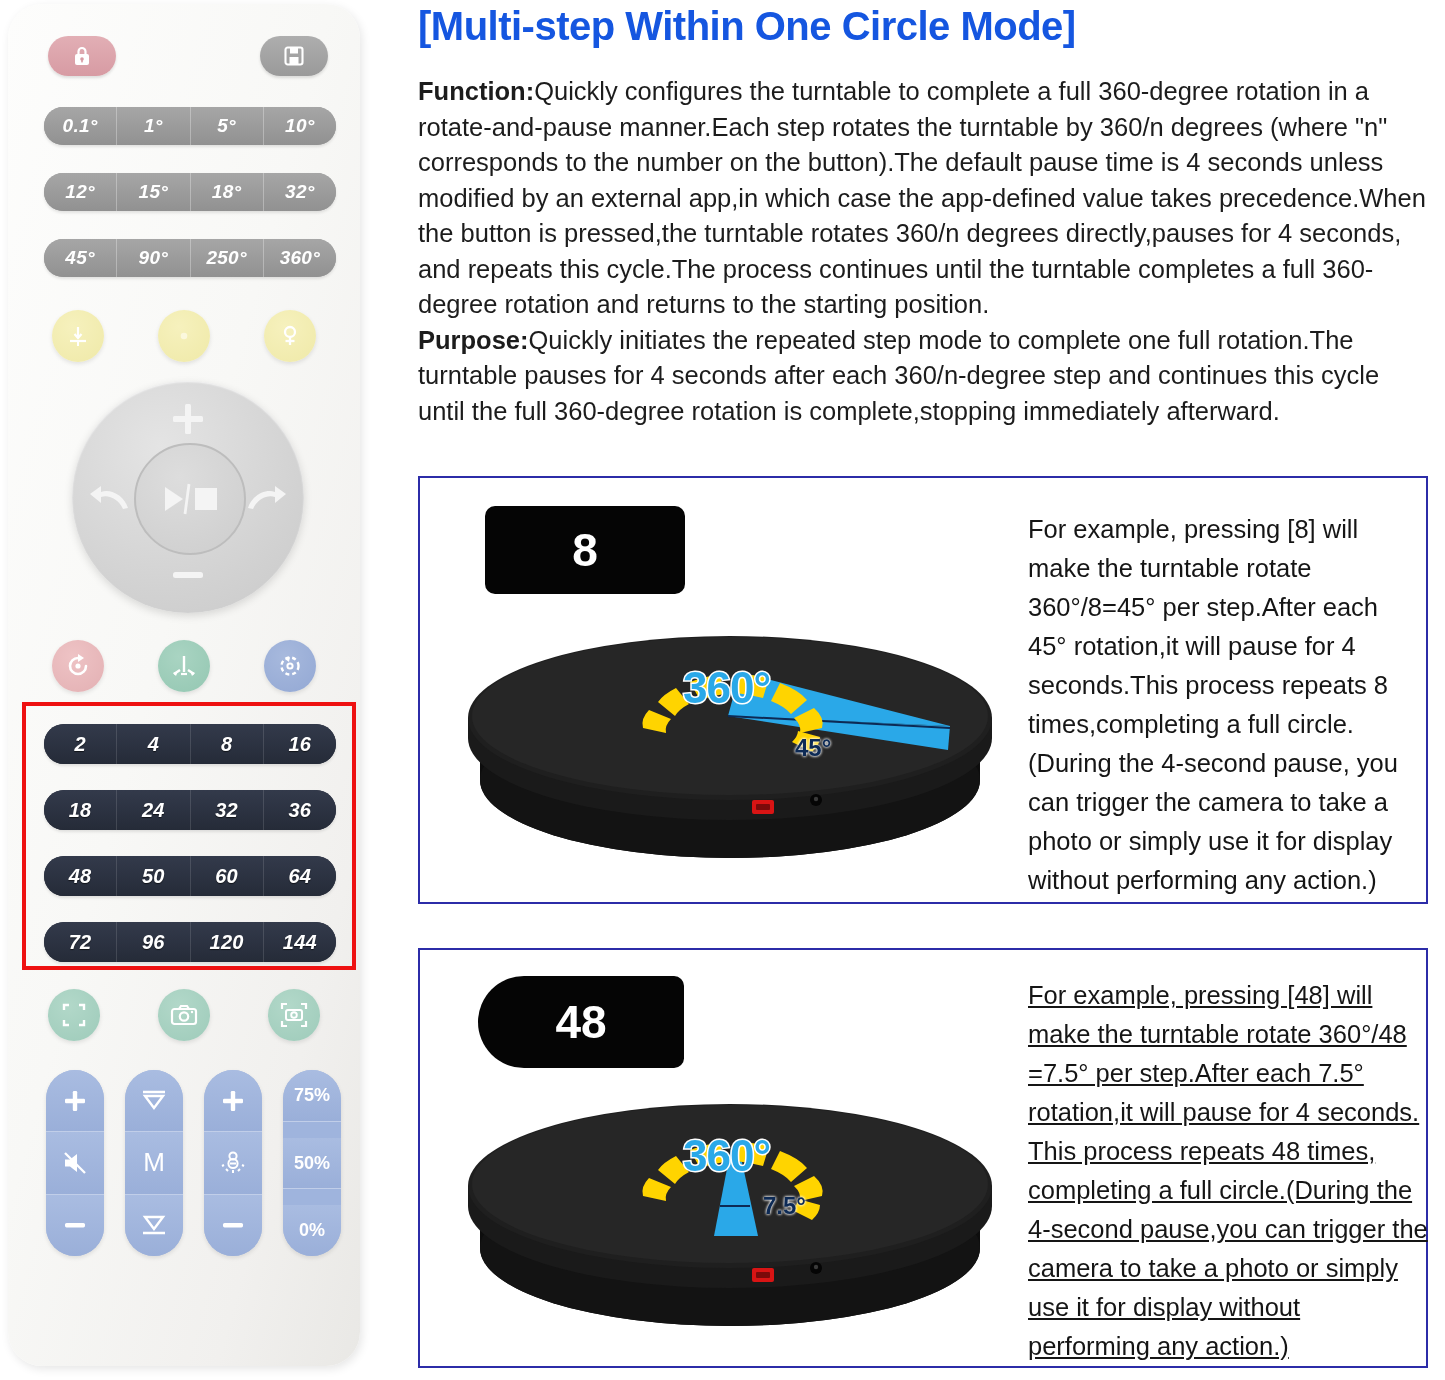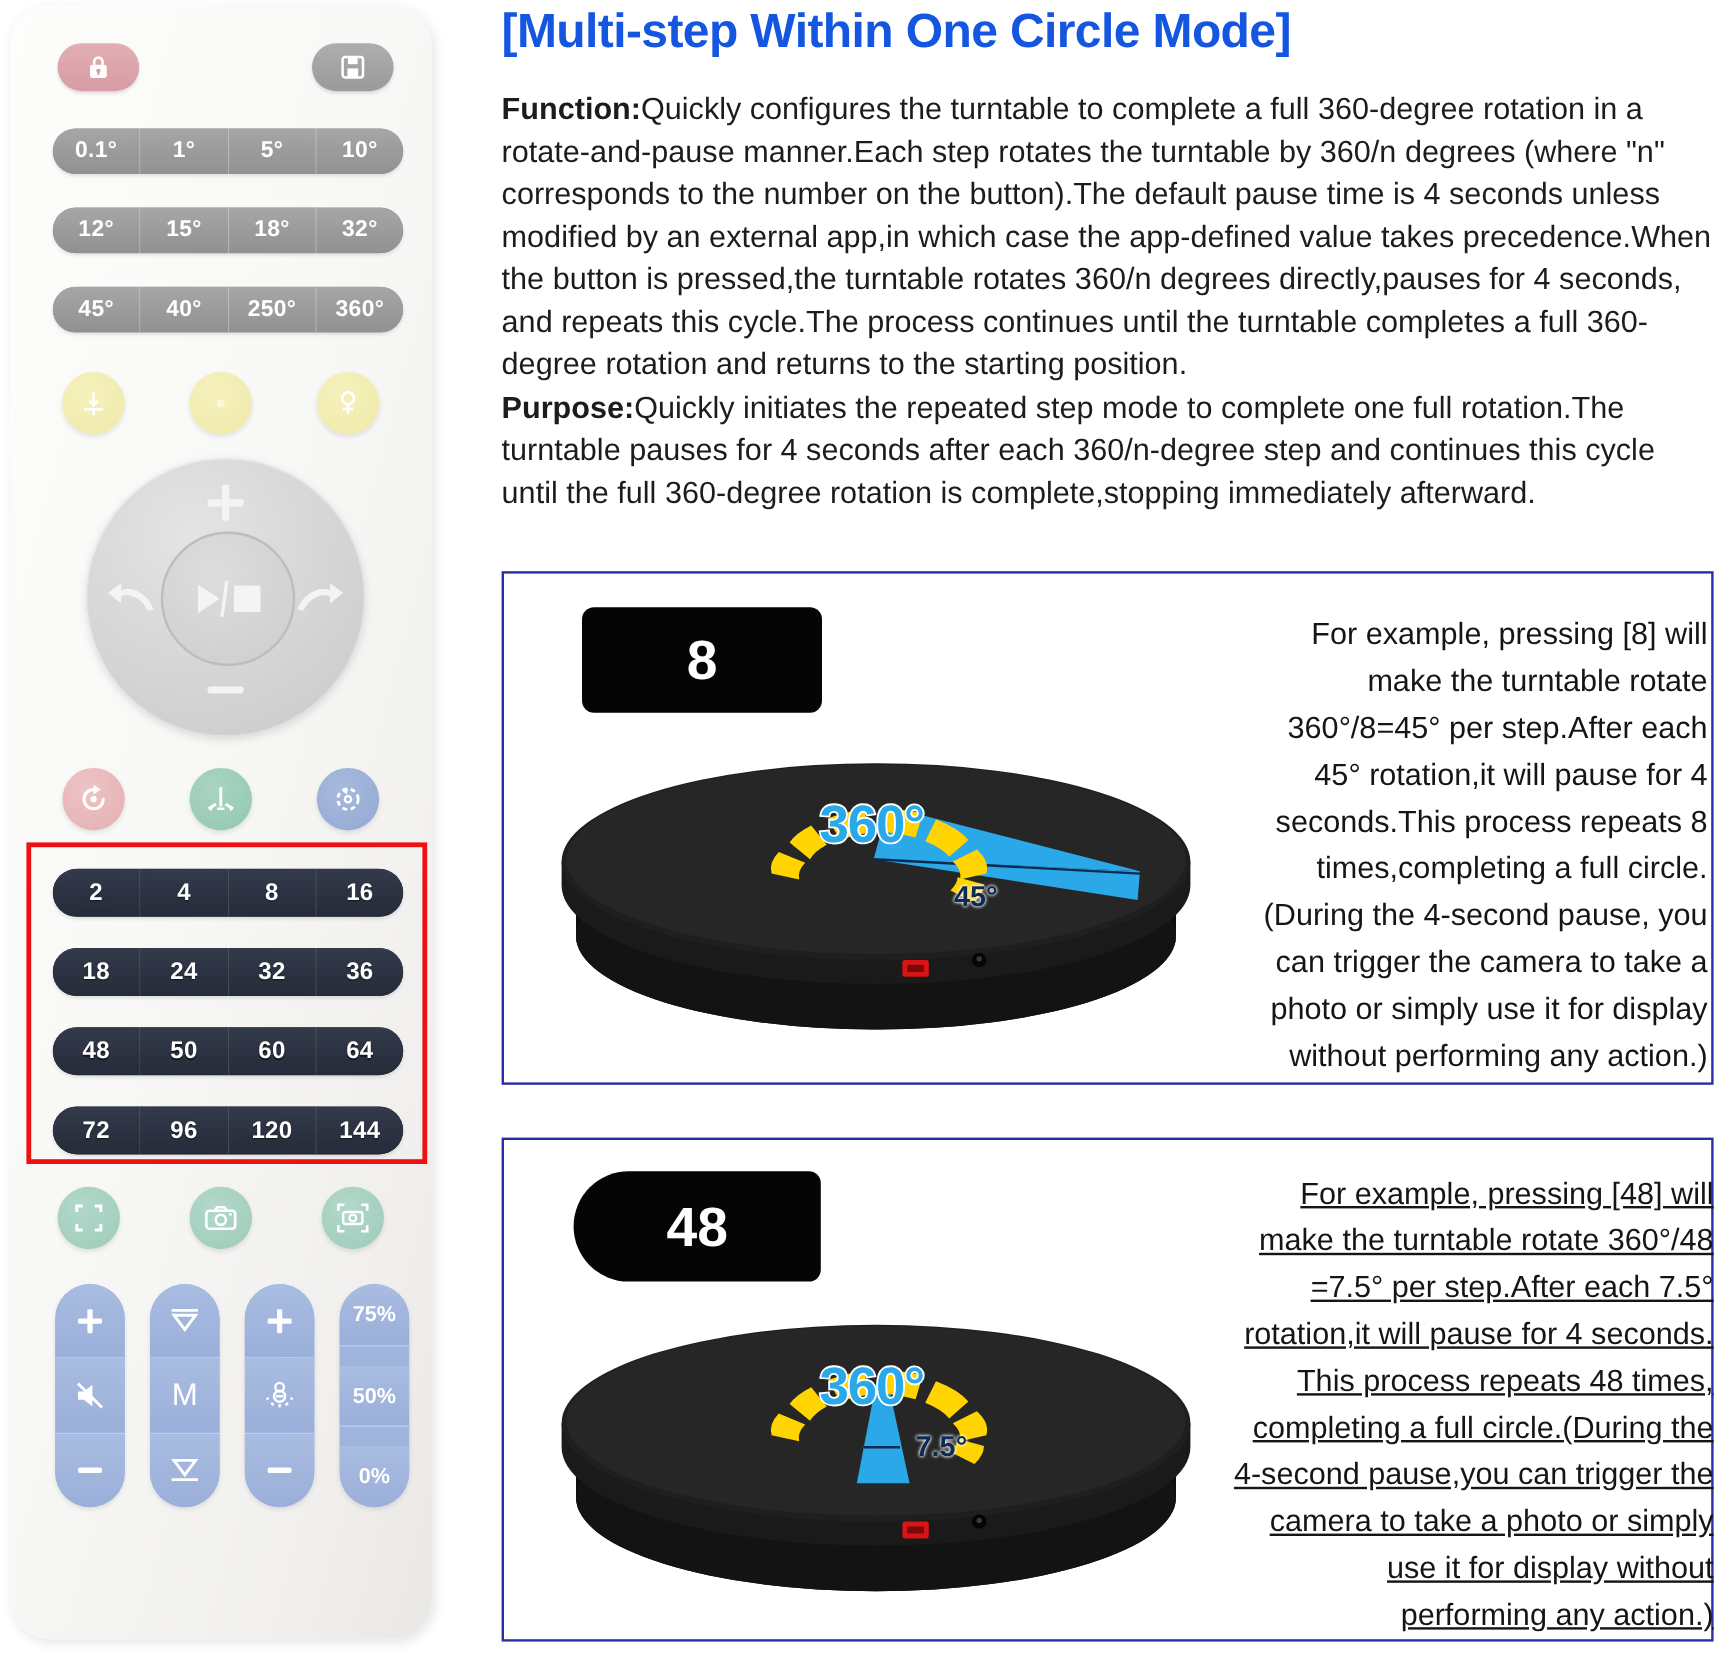--- a/index.html
+++ b/index.html
@@ -38,20 +38,21 @@
   }
   .pill-row .seg {
     flex: 1;
     display: flex; align-items: center; justify-content: center;
     color: #ffffff;
     font-weight: bold;
     font-size: 19px;
     letter-spacing: .3px;
     border-right: 1px solid rgba(255,255,255,0.30);
     background: linear-gradient(180deg,#a6a6a6,#919191);
+    font-style: italic;
   }
   .pill-row .seg:last-child { border-right: none; }
 
   .num-row { background:#2b3140; }
   .num-row .seg {
     background: linear-gradient(180deg,#333a4b,#252b38);
     border-right: 1px solid rgba(255,255,255,0.13);
     font-size: 20px;
     text-shadow: 0 1px 1px rgba(0,0,0,.6);
   }
@@ -186,21 +187,20 @@
     width: 206px; height: 92px;
     border-radius: 56px 12px 12px 56px;
     font-size: 46px;
   }
 
   .ex-text {
     position: absolute;
     font-size: 25.5px;
     line-height: 39px;
     color: #151515;
-    text-align: right;
   }
   #ex-text-1 { left: 608px; top: 32px; width: 395px; }
   #ex-text-2 { left: 608px; top: 26px; width: 400px; text-decoration: underline; }
 
   .turntable { position: absolute; }
   #tt-1 { left: 30px; top: 142px; width: 560px; height: 250px; }
   #tt-2 { left: 30px; top: 138px; width: 560px; height: 250px; }
 
   .deg-txt {
     position: absolute;
@@ -247,21 +247,21 @@
       <div class="seg">10°</div>
     </div>
     <div class="pill-row" style="left:36px;top:169px;width:292px;">
       <div class="seg">12°</div>
       <div class="seg">15°</div>
       <div class="seg">18°</div>
       <div class="seg">32°</div>
     </div>
     <div class="pill-row" style="left:36px;top:235px;width:292px;">
       <div class="seg">45°</div>
-      <div class="seg">40°</div>
+      <div class="seg">90°</div>
       <div class="seg">250°</div>
       <div class="seg">360°</div>
     </div>
 
     <div class="circ-btn y1" style="left:44px;top:306px;">
       <svg width="26" height="26" viewBox="0 0 26 26">
         <line x1="13" y1="4" x2="13" y2="14" stroke="#fff" stroke-width="2.2"></line>
         <path d="M9.5 11 L13 15 L16.5 11" fill="none" stroke="#fff" stroke-width="2.2"></path>
         <line x1="5" y1="18" x2="21" y2="18" stroke="#fff" stroke-width="2.2"></line>
         <line x1="13" y1="18" x2="13" y2="23" stroke="#fff" stroke-width="2"></line>

